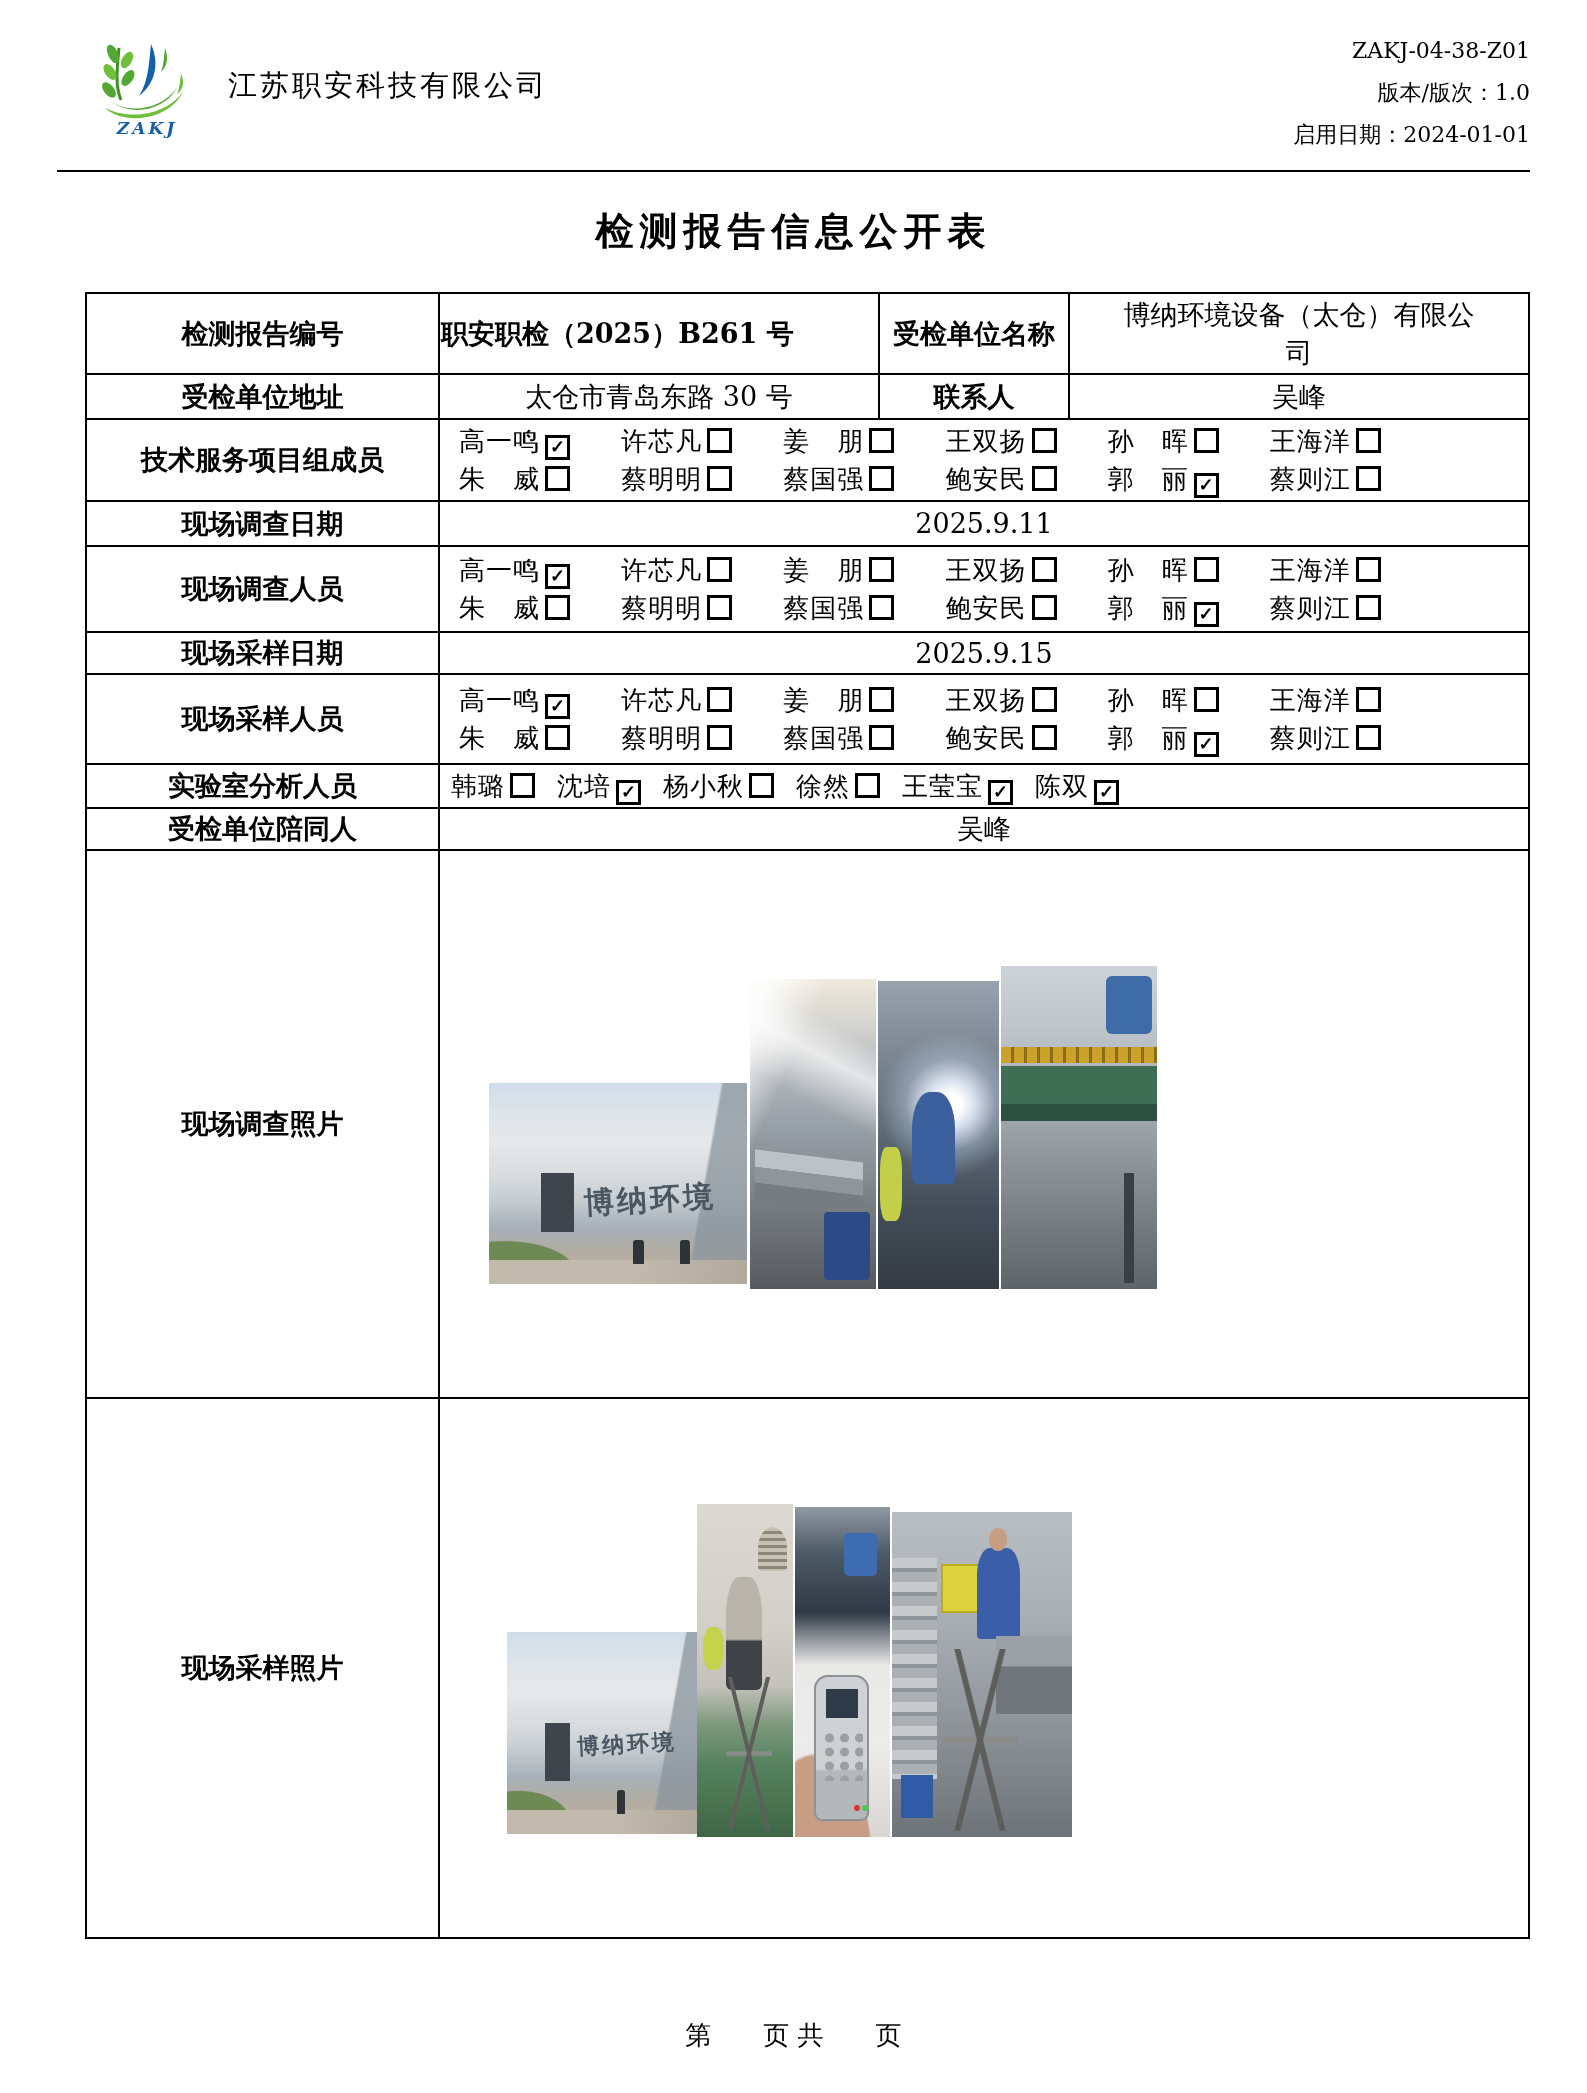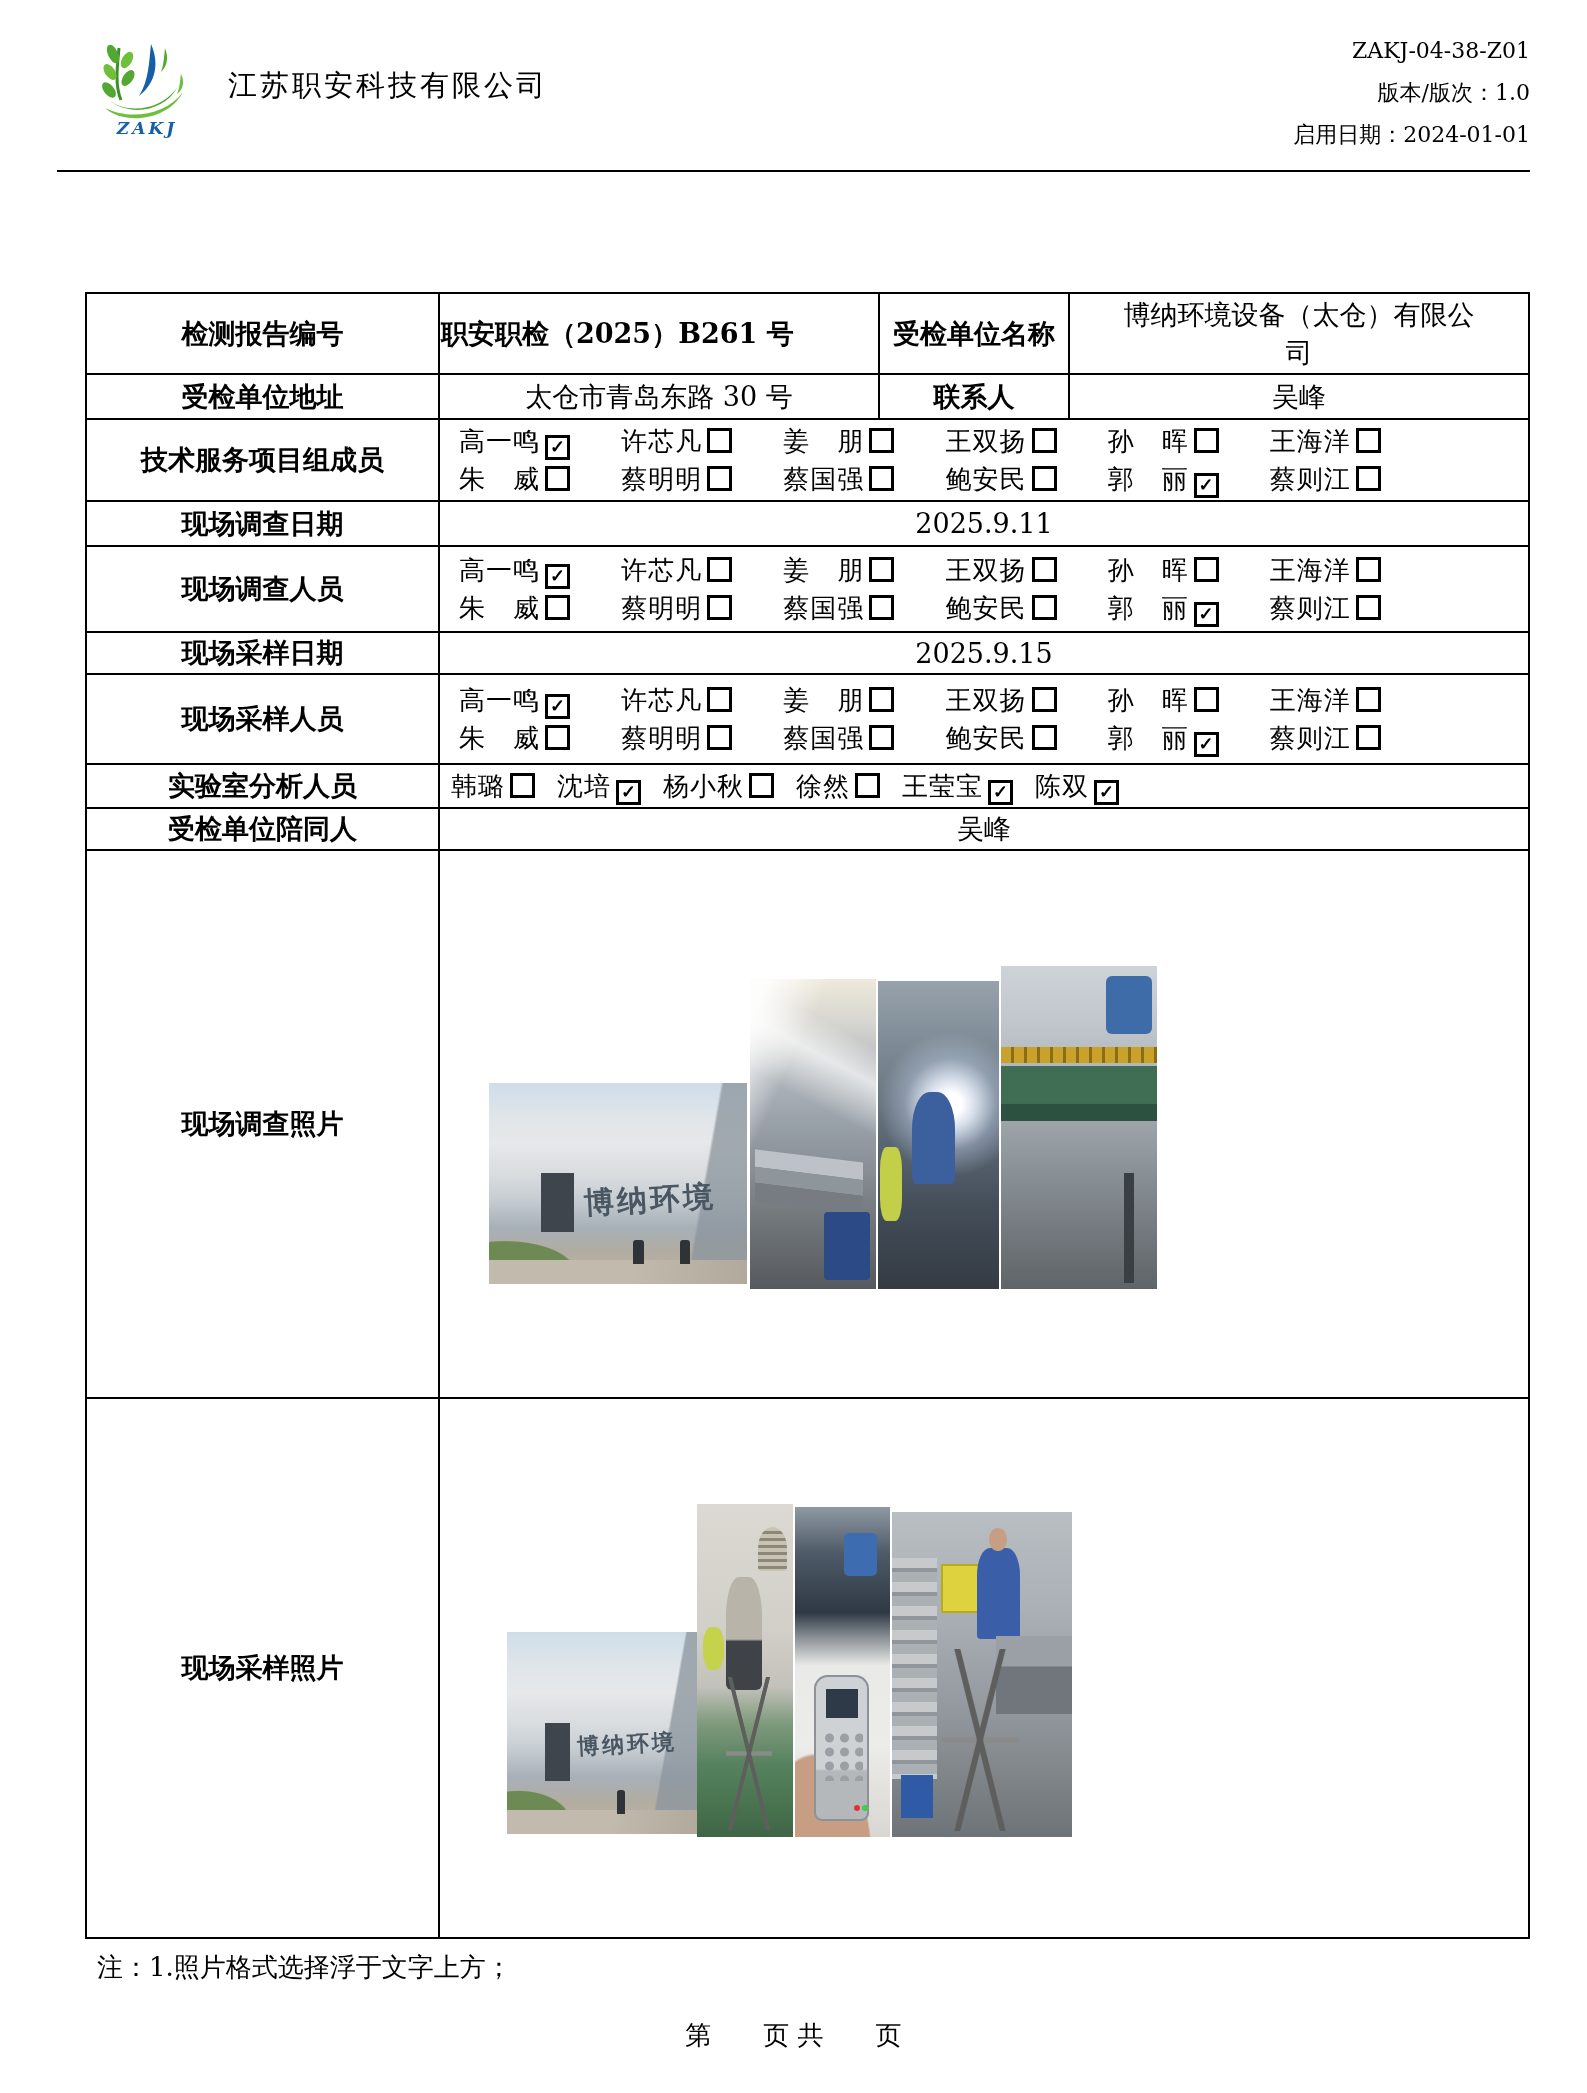--- a/index.html
+++ b/index.html
@@ -124,20 +124,21 @@
     <div class="logo-text">ZAKJ</div>
   </div>
   <div class="company">江苏职安科技有限公司</div>
   <div class="hdr-right">
     <div>ZAKJ-04-38-Z01</div>
     <div>版本/版次：1.0</div>
     <div>启用日期：2024-01-01</div>
   </div>
   <div class="hrule"></div>
 
+  <div class="title">检测报告信息公开表</div>
 
   <table class="main">
     <colgroup>
         <col style="width:353px">
         <col style="width:440px">
         <col style="width:190px">
         <col style="width:460px">
       </colgroup>
 
     <tbody>
@@ -316,15 +317,14 @@
           <i class="head"></i>
           <i class="bench"></i>
           <i class="crates"></i>
           <i class="tripod"></i>
         </div>
       </td>
     </tr>
   </tbody>
     </table>
 
-  <div class="note">注：1.照片格式选择浮于文字上方；</div>
   <div class="footer">第　　页 共　　页</div>
 </div>
 
 </body></html>

